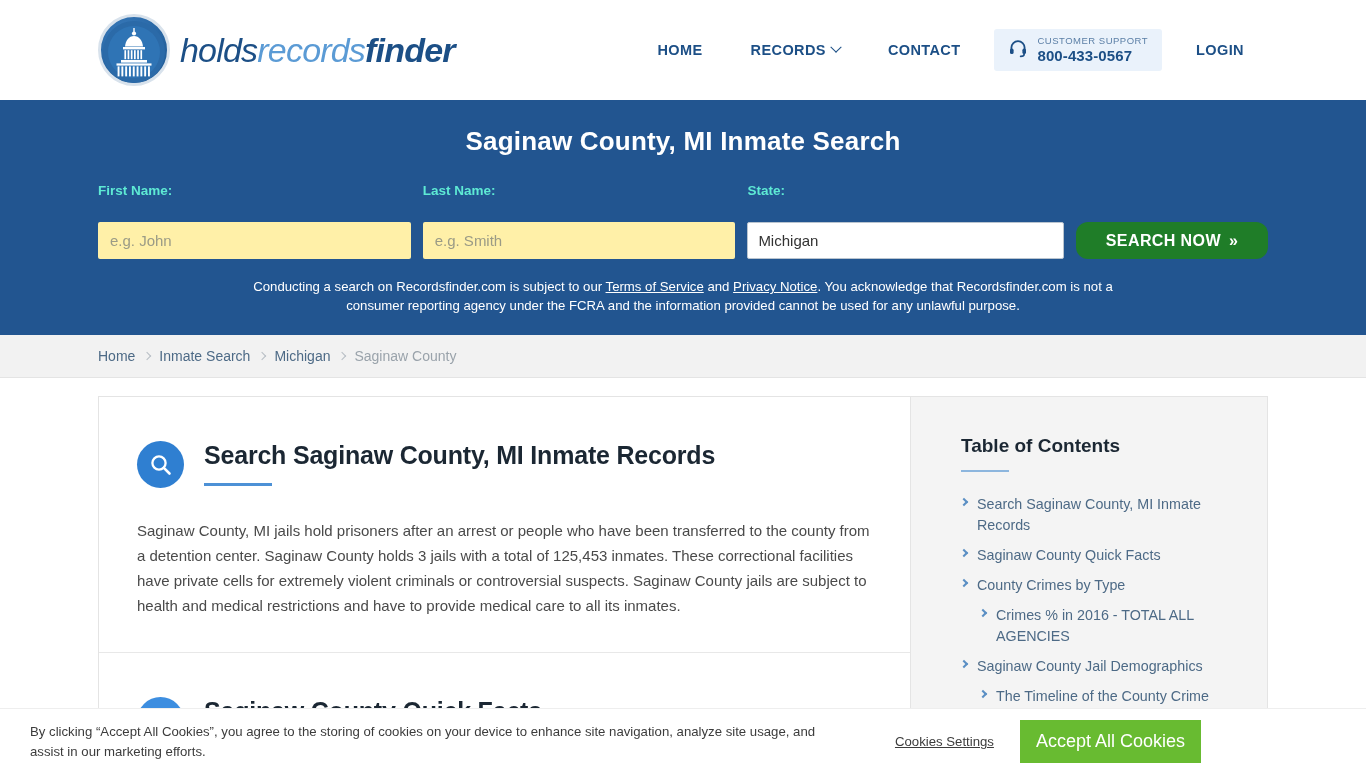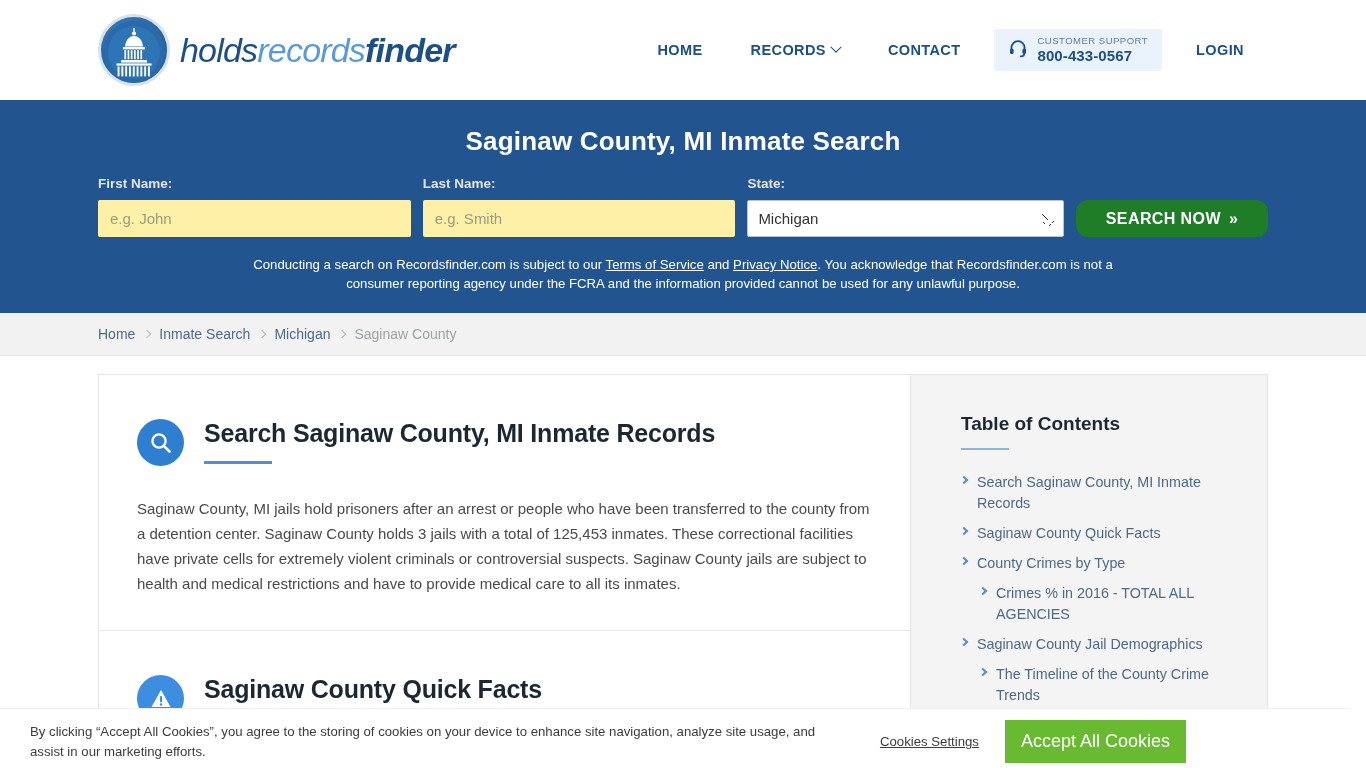--- a/index.html
+++ b/index.html
@@ -85,36 +85,36 @@
   .hero {
     background: #225590;
     padding: 26px 98px 20px;
   }
   .hero-title {
     color: #ffffff;
     font-size: 26px;
     font-weight: bold;
     text-align: center;
     letter-spacing: 0.2px;
-    margin-bottom: 19px;
+    margin-bottom: 26px;
   }
   .search-form {
     display: flex;
     align-items: flex-end;
     gap: 12px;
   }
   .field { display: flex; flex-direction: column; }
   .field.first { width: 318px; }
   .field.last  { width: 318px; }
   .field.state { width: 322px; }
   .field-label {
-    color: #e5e5e5;
+    color: #5eead4;
     font-size: 13.5px;
     font-weight: bold;
-    margin-bottom: 9px;
+    margin-bottom: 24px;
   }
   .text-input {
     height: 37px;
     background: #fff0a8;
     border: none;
     border-radius: 2px;
     padding: 0 12px;
     font-size: 15px;
     font-family: "Liberation Sans", sans-serif;
     color: #333;
@@ -283,21 +283,21 @@
     color: #4d6a86;
     font-size: 14.3px;
     line-height: 1.42;
     text-decoration: none;
     cursor: pointer;
   }
 
   
   .cookie-bar {
     position: fixed;
-    left: 0; right: 15px; bottom: 0;
+    left: 0; right: 0; bottom: 0;
     height: 60px;
     background: #ffffff;
     border-top: 1px solid #eeeeee;
     display: flex;
     align-items: center;
     padding: 0 30px;
     gap: 29px;
   }
   .cookie-text {
     font-size: 13.2px;

